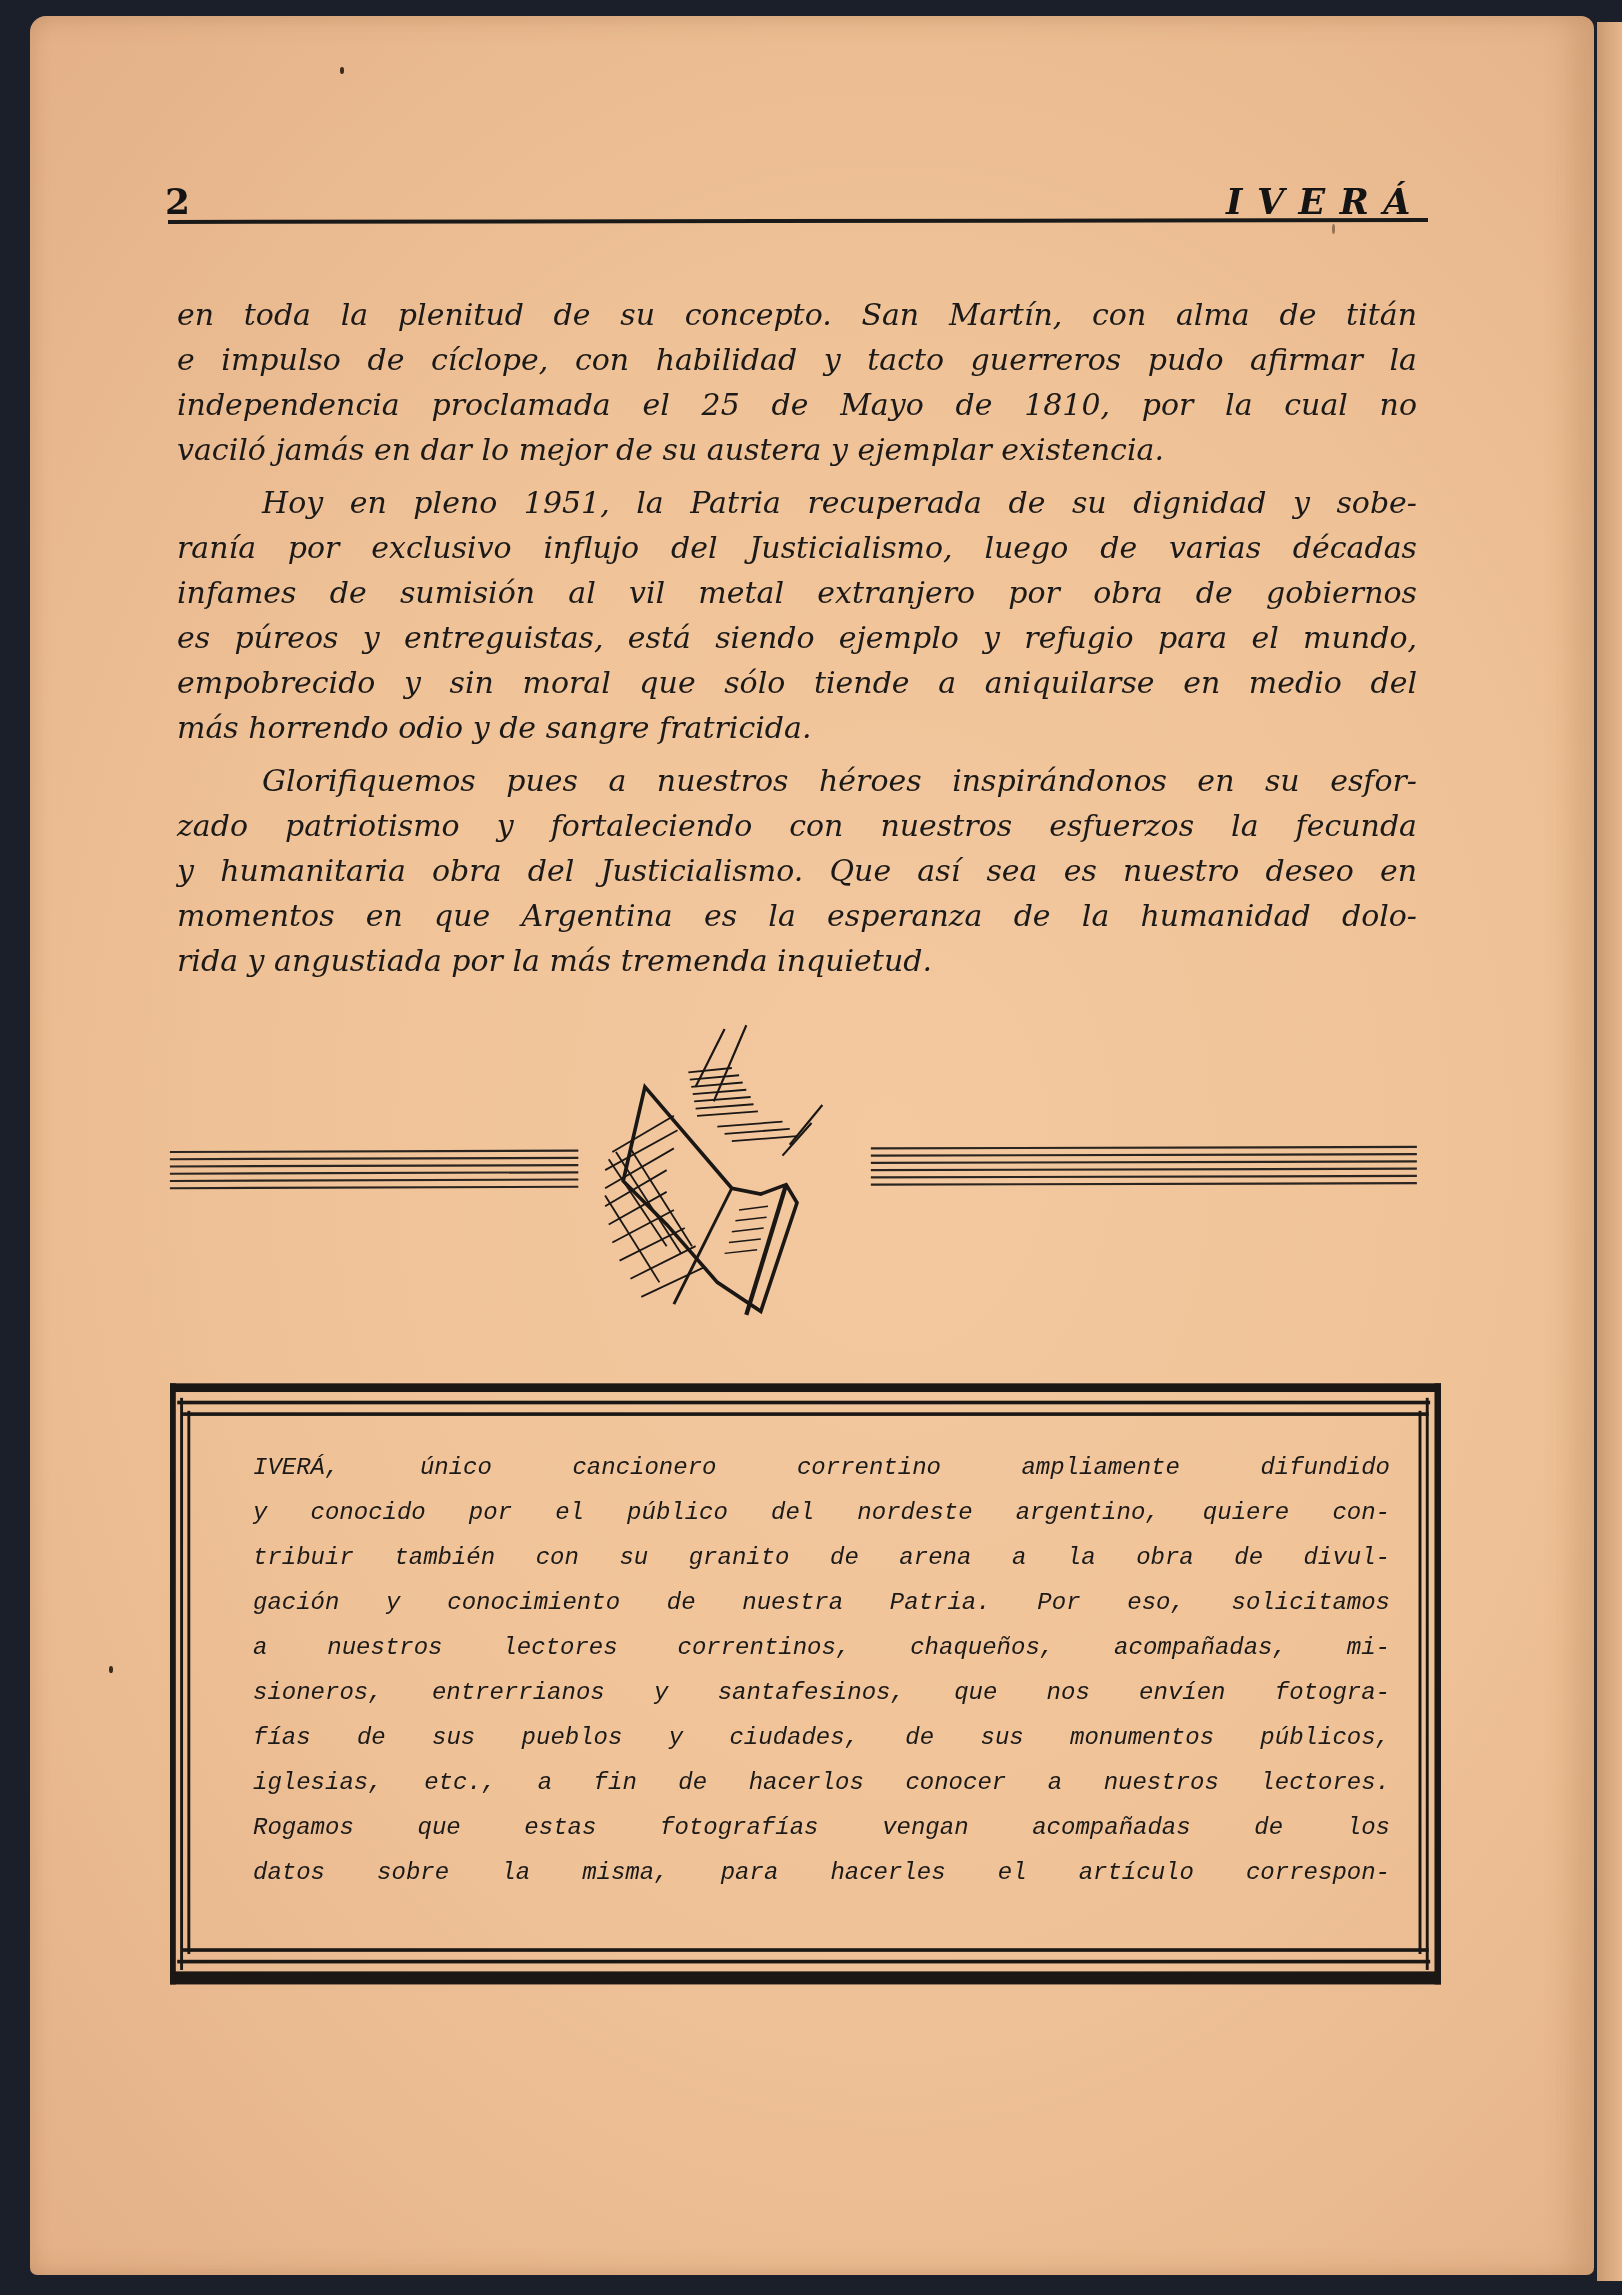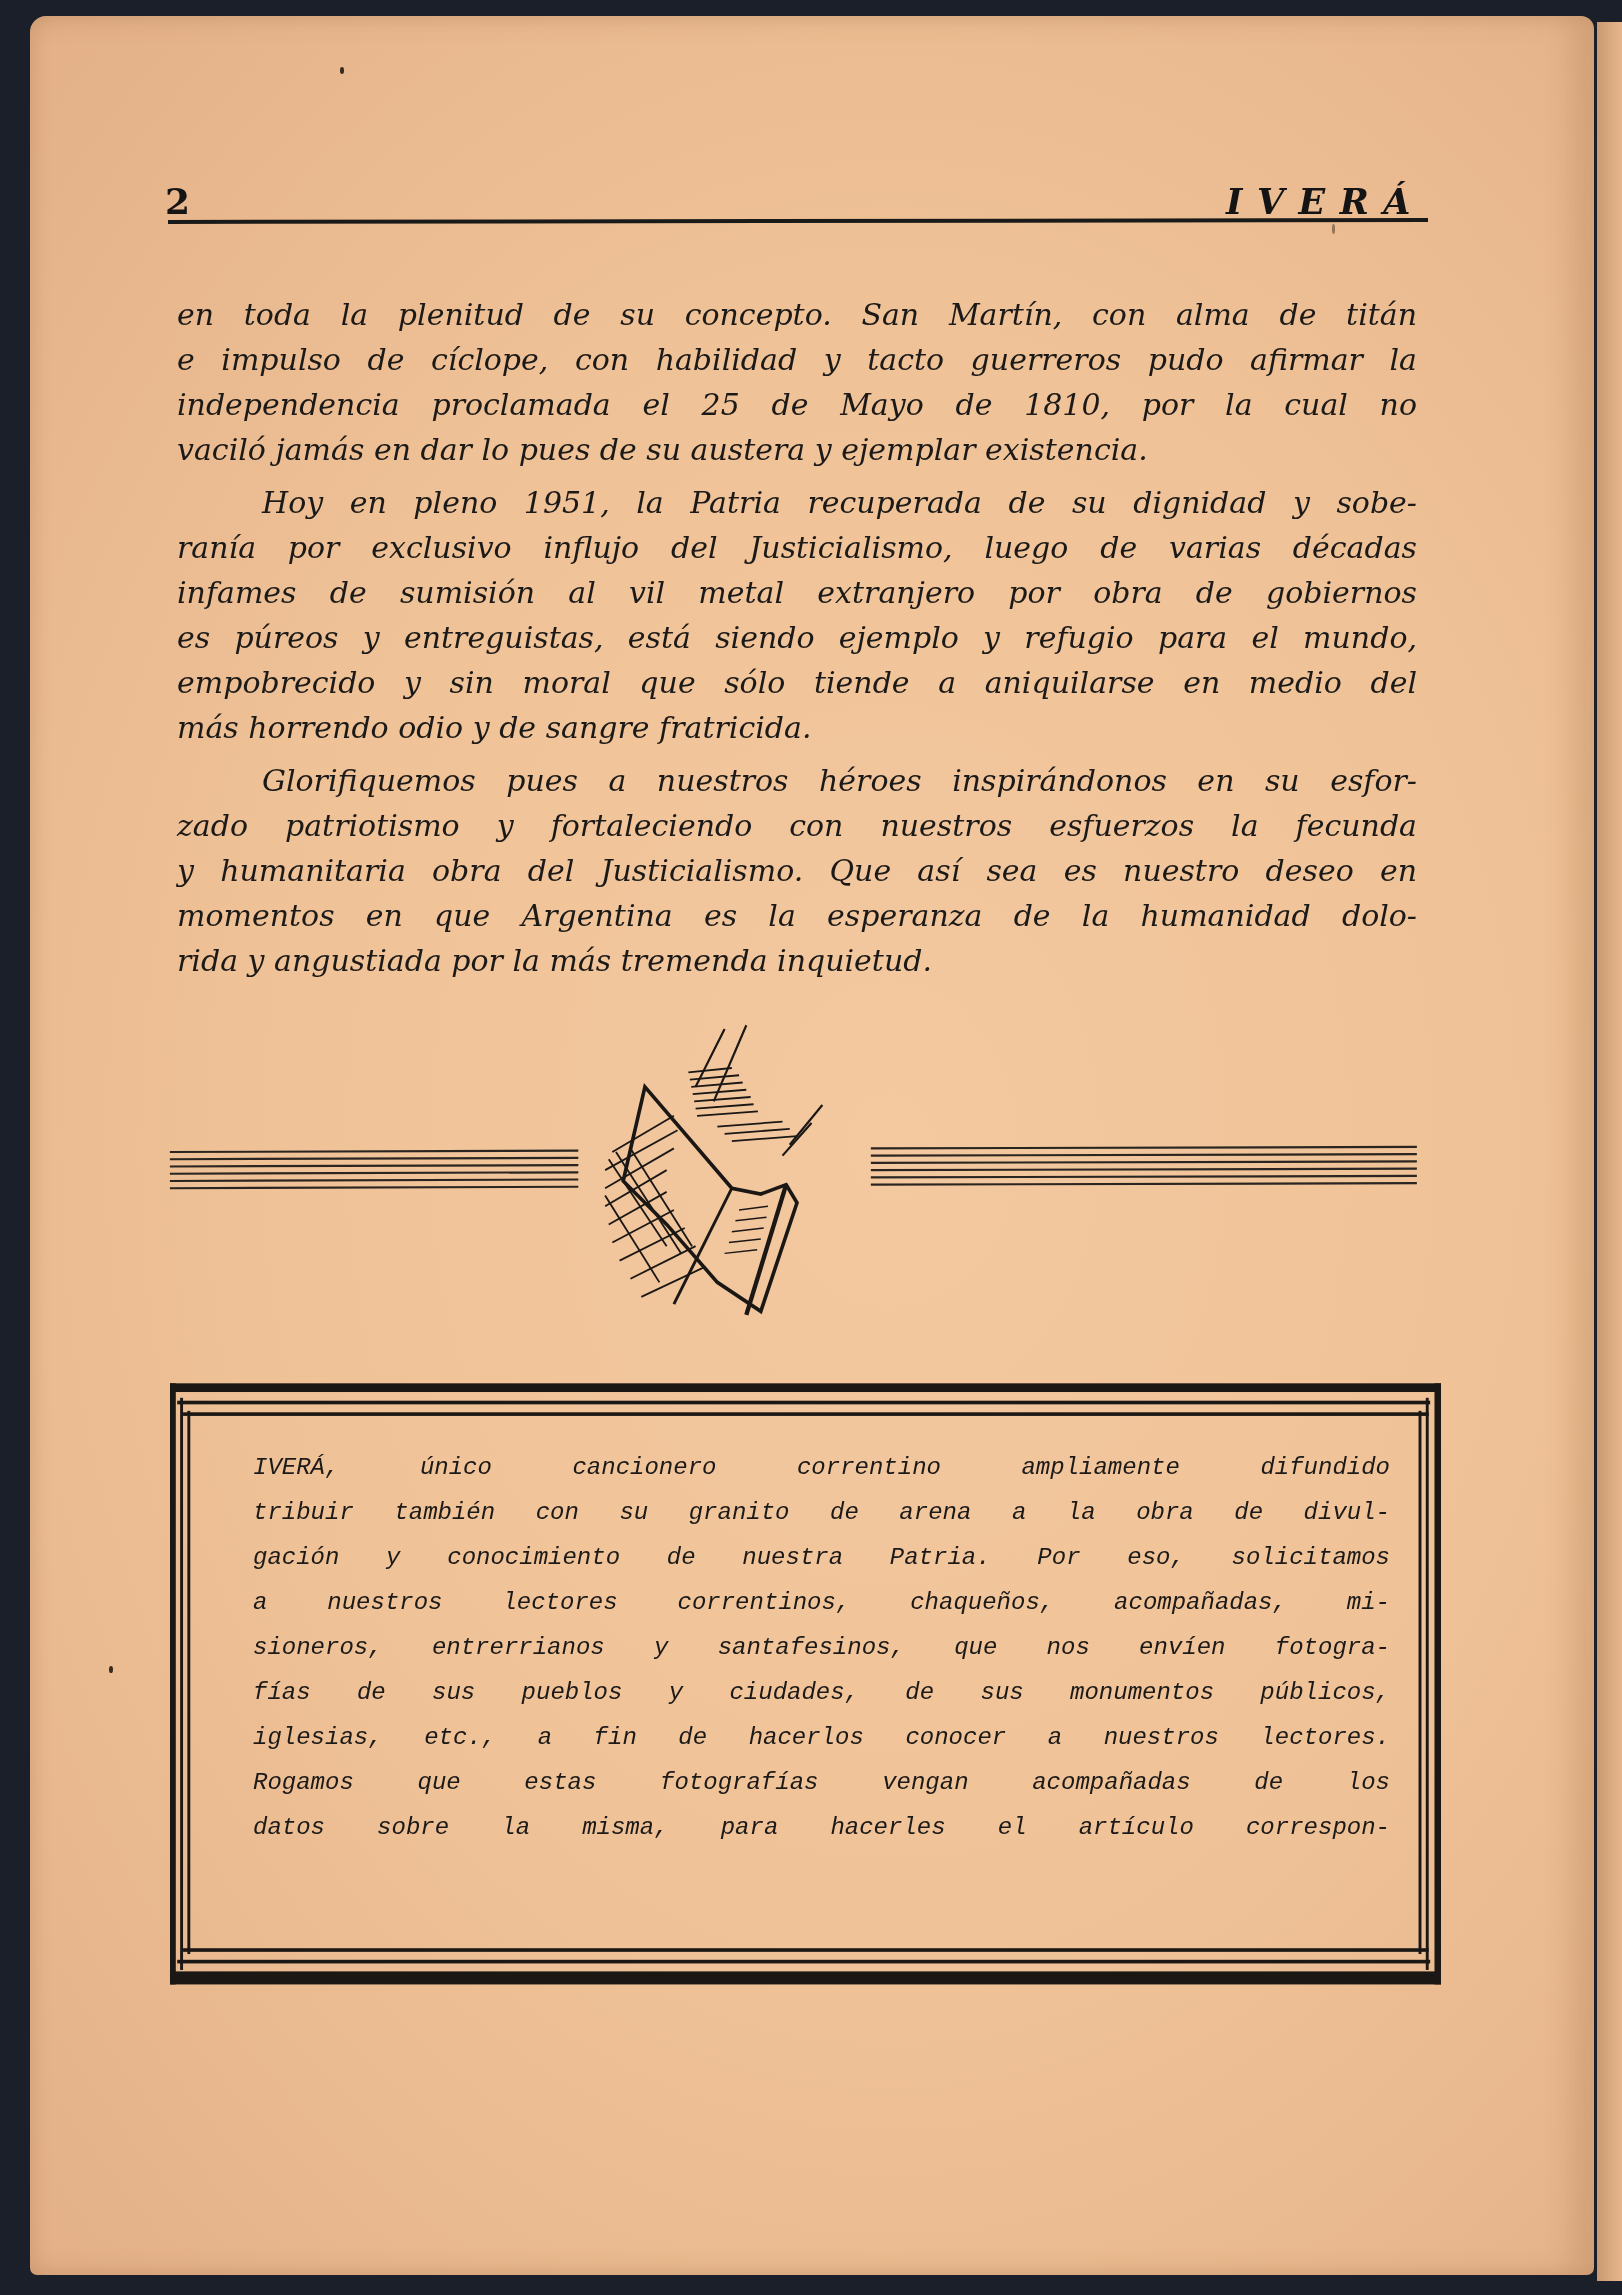--- a/index.html
+++ b/index.html
@@ -149,21 +149,21 @@
   <span class="page-number">2</span>
   <span class="journal-title">IVERÁ</span>
 </div>
 <div class="header-rule"></div>
 
 <div class="article">
   <p>
     <span class="line">en toda la plenitud de su concepto. San Martín, con alma de titán</span>
     <span class="line">e impulso de cíclope, con habilidad y tacto guerreros pudo afirmar la</span>
     <span class="line">independencia proclamada el 25 de Mayo de 1810, por la cual no</span>
-    <span class="line last">vaciló jamás en dar lo pues de su austera y ejemplar existencia.</span>
+    <span class="line last">vaciló jamás en dar lo mejor de su austera y ejemplar existencia.</span>
   </p>
   <p>
     <span class="line" style="padding-left:85px">Hoy en pleno 1951, la Patria recuperada de su dignidad y sobe-</span>
     <span class="line">ranía por exclusivo influjo del Justicialismo, luego de varias décadas</span>
     <span class="line">infames de sumisión al vil metal extranjero por obra de gobiernos</span>
     <span class="line">es púreos y entreguistas, está siendo ejemplo y refugio para el mundo,</span>
     <span class="line">empobrecido y sin moral que sólo tiende a aniquilarse en medio del</span>
     <span class="line last">más horrendo odio y de sangre fratricida.</span>
   </p>
   <p>
@@ -259,20 +259,21 @@
     <rect x="24" y="48" width="4" height="750"></rect>
 
     <rect x="1746" y="10" width="9" height="830"></rect>
     <rect x="1734" y="30" width="4" height="790"></rect>
     <rect x="1724" y="48" width="4" height="750"></rect>
   </g>
 </svg>
 
 <div class="box-text">
   <span class="line">IVERÁ, único cancionero correntino ampliamente difundido</span>
+  <span class="line">y conocido por el público del nordeste argentino, quiere con-</span>
   <span class="line">tribuir también con su granito de arena a la obra de divul-</span>
   <span class="line">gación y conocimiento de nuestra Patria. Por eso, solicitamos</span>
   <span class="line">a nuestros lectores correntinos, chaqueños, acompañadas, mi-</span>
   <span class="line">sioneros, entrerrianos y santafesinos, que nos envíen fotogra-</span>
   <span class="line">fías de sus pueblos y ciudades, de sus monumentos públicos,</span>
   <span class="line">iglesias, etc., a fin de hacerlos conocer a nuestros lectores.</span>
   <span class="line">Rogamos que estas fotografías vengan acompañadas de los</span>
   <span class="line">datos sobre la misma, para hacerles el artículo correspon-</span>
 </div>
 

